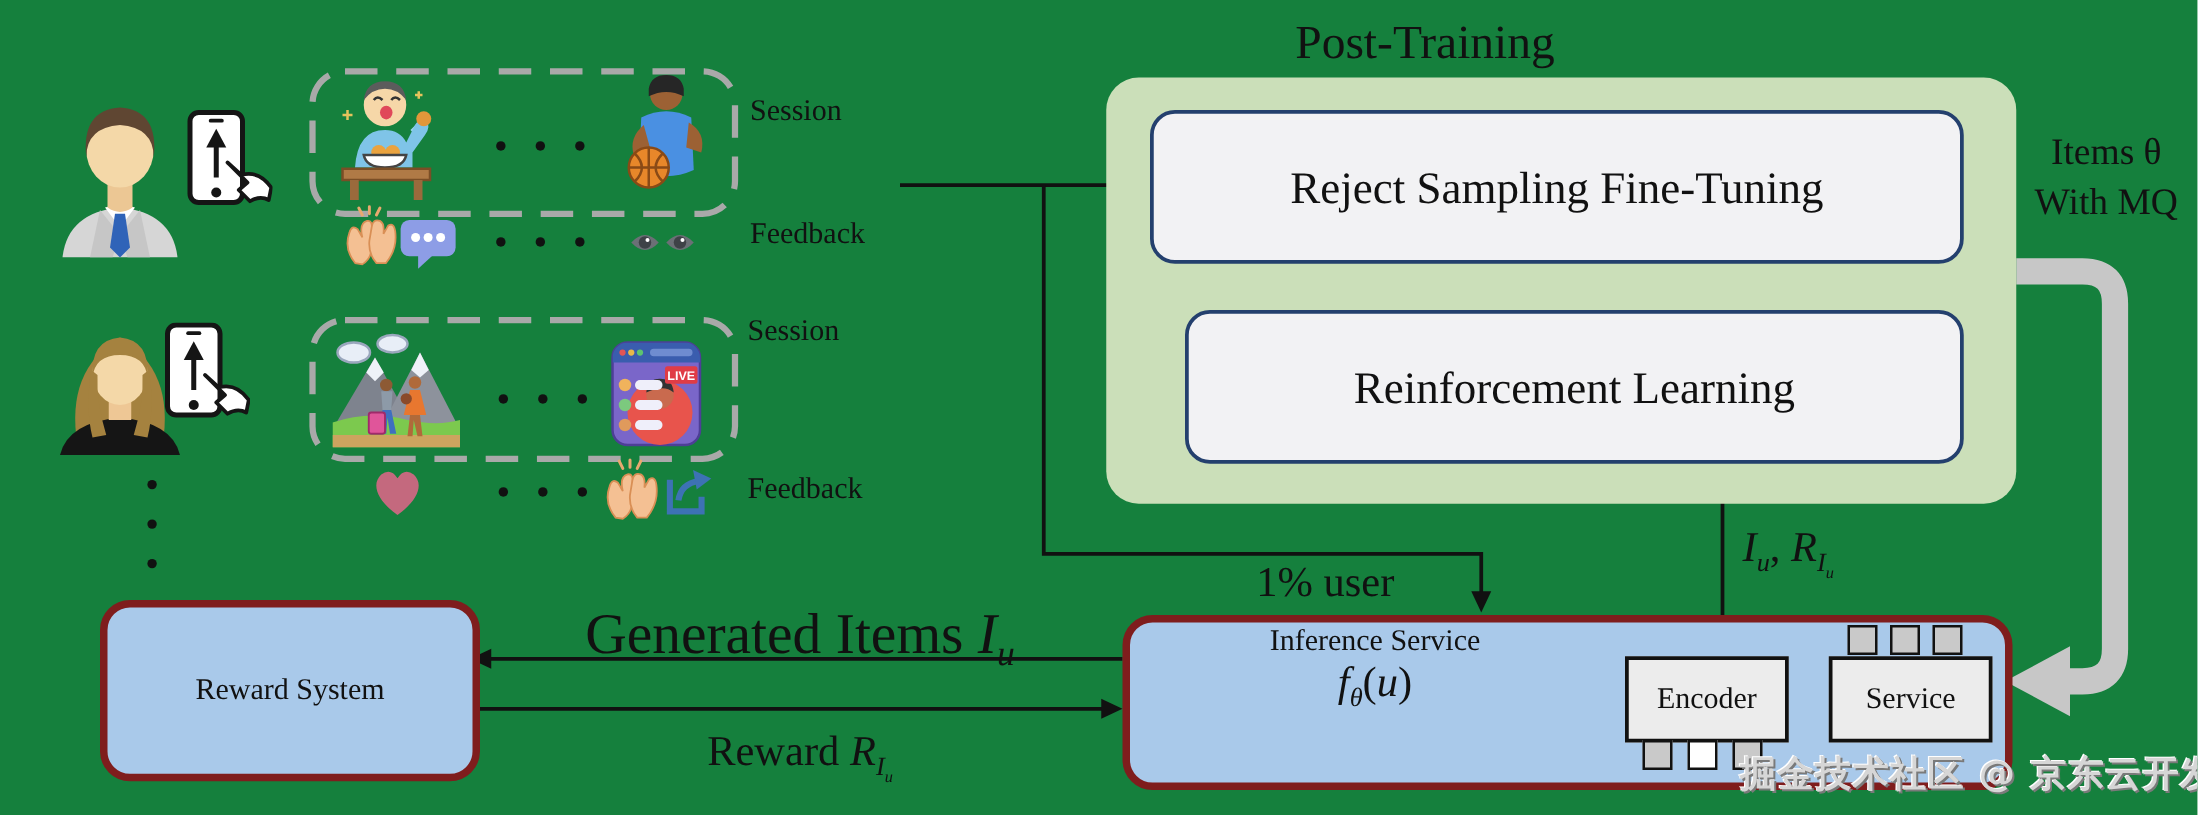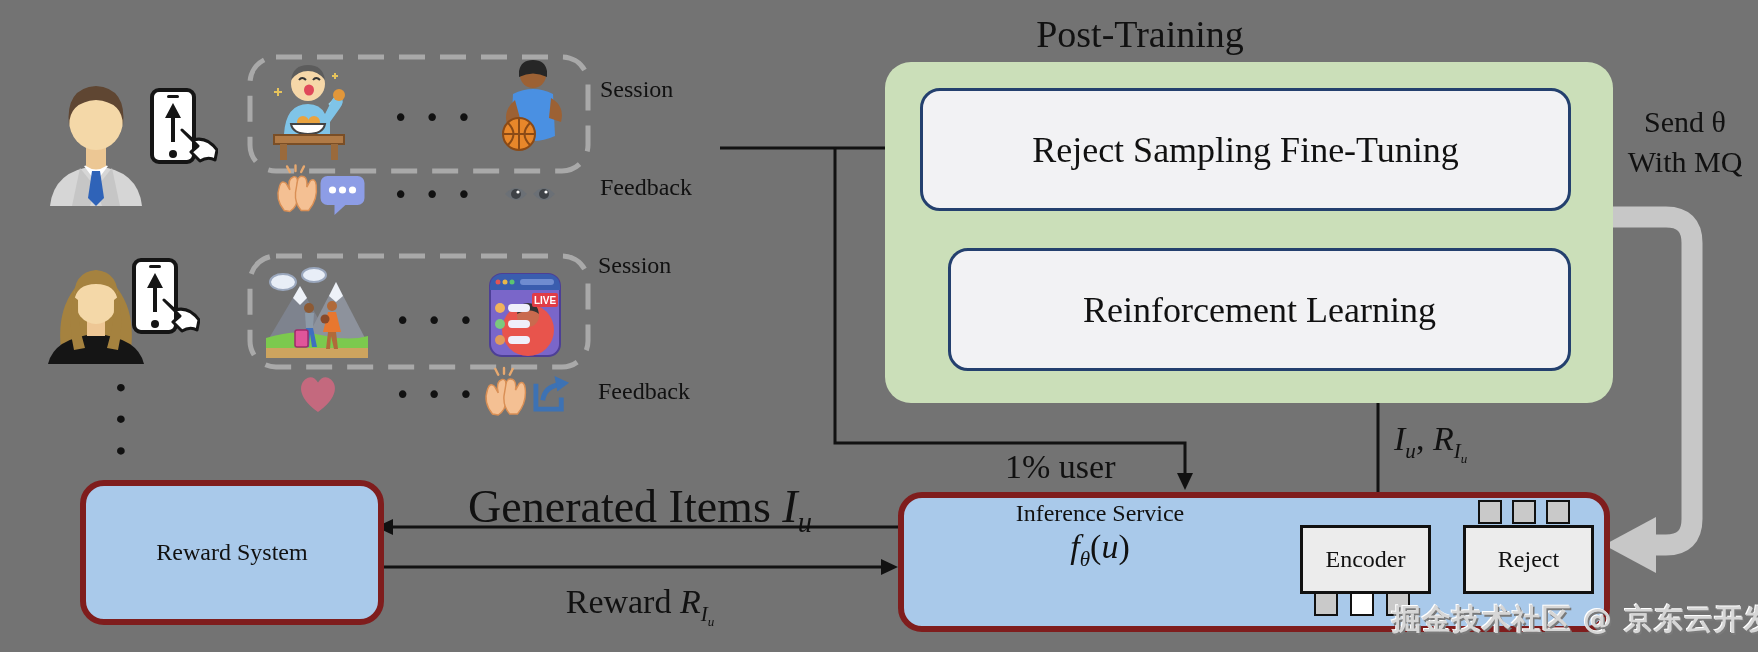--- a/index.html
+++ b/index.html
@@ -1,16 +1,16 @@
 <!DOCTYPE html>
 <html><head>
 <meta charset="utf-8">
 <style>
   html,body{margin:0;padding:0;background:#fff;}
-  #stage{position:relative;width:1758px;height:652px;background:#737373;overflow:hidden;
+  #stage{position:relative;width:1758px;height:652px;background:#15803d;overflow:hidden;
          font-family:"Liberation Serif", serif;color:#111;}
   .abs{position:absolute;}
   .lbl{font-size:24px;line-height:1.1;white-space:nowrap;}
   .small-lbl{font-size:30px;line-height:40px;text-align:center;white-space:nowrap;}
   .mathit{font-style:italic;}
   sub{font-size:62%;line-height:0;}
   .panel-green{background:#cbdfb9;border-radius:26px;}
   .inner-box{background:#f2f2f4;border:3px solid #24406e;border-radius:20px;
              display:flex;align-items:center;justify-content:center;font-size:36px;}
   .blue-box{background:#a9c9ea;border:6px solid #7f1d1d;border-radius:24px;
@@ -67,21 +67,21 @@
   <div class="abs title" style="left:1030px;top:12px;width:220px;">Post-Training</div>
   <div class="abs panel-green" style="left:885px;top:62px;width:728px;height:341px;"></div>
   <div class="abs inner-box" style="left:920px;top:88px;width:645px;height:117px;">
     <span>Reject Sampling Fine-Tuning</span>
   </div>
   <div class="abs inner-box" style="left:948px;top:248px;width:617px;height:117px;align-items:center;">
     <span>Reinforcement Learning</span>
   </div>
 
   <div class="abs small-lbl" style="left:1612px;top:102px;width:146px;">
-    <div>Send θ</div>
+    <div>Items θ</div>
     <div>With MQ</div>
   </div>
 
   <svg class="abs" style="left:40px;top:76px;" width="112" height="130" viewBox="0 0 112 130">
     <path d="M10 130 Q14 94 56 90 Q98 94 102 130 Z" fill="#d6d6d6"></path>
     <path d="M40 92 L56 112 L50 130 L32 130 Z" fill="#c6c6c6"></path>
     <path d="M72 92 L56 112 L62 130 L80 130 Z" fill="#c6c6c6"></path>
     <path d="M44 90 L56 106 L68 90 L56 87 Z" fill="#fff"></path>
     <path d="M52 95 L60 95 L64 122 L56 130 L48 122 Z" fill="#2f63b8"></path>
     <path d="M46 66 H66 V90 Q56 97 46 90 Z" fill="#ecc794"></path>
@@ -249,21 +249,21 @@
   <div class="abs" style="left:905px;top:500px;width:390px;text-align:center;">
     <div class="lbl" style="white-space:nowrap;">Inference Service</div>
     <div class="lbl mathit" style="font-size:34px;margin-top:2px;">
       <span>f</span><sub>θ</sub><span style="font-style:normal;">(</span><span>u</span><span style="font-style:normal;">)</span>
     </div>
   </div>
   <div class="abs coder-box" style="left:1300px;top:525px;width:125px;height:63px;">
     <span>Encoder</span>
   </div>
   <div class="abs coder-box" style="left:1463px;top:525px;width:125px;height:63px;">
-    <span>Reject</span>
+    <span>Service</span>
   </div>
 
   <div class="sq" style="left:1478px;top:500px;"></div>
   <div class="sq" style="left:1512px;top:500px;"></div>
   <div class="sq" style="left:1546px;top:500px;"></div>
 
   <div class="sq" style="left:1314px;top:592px;"></div>
   <div class="sq white" style="left:1350px;top:592px;"></div>
   <div class="sq" style="left:1386px;top:592px;"></div>
 

